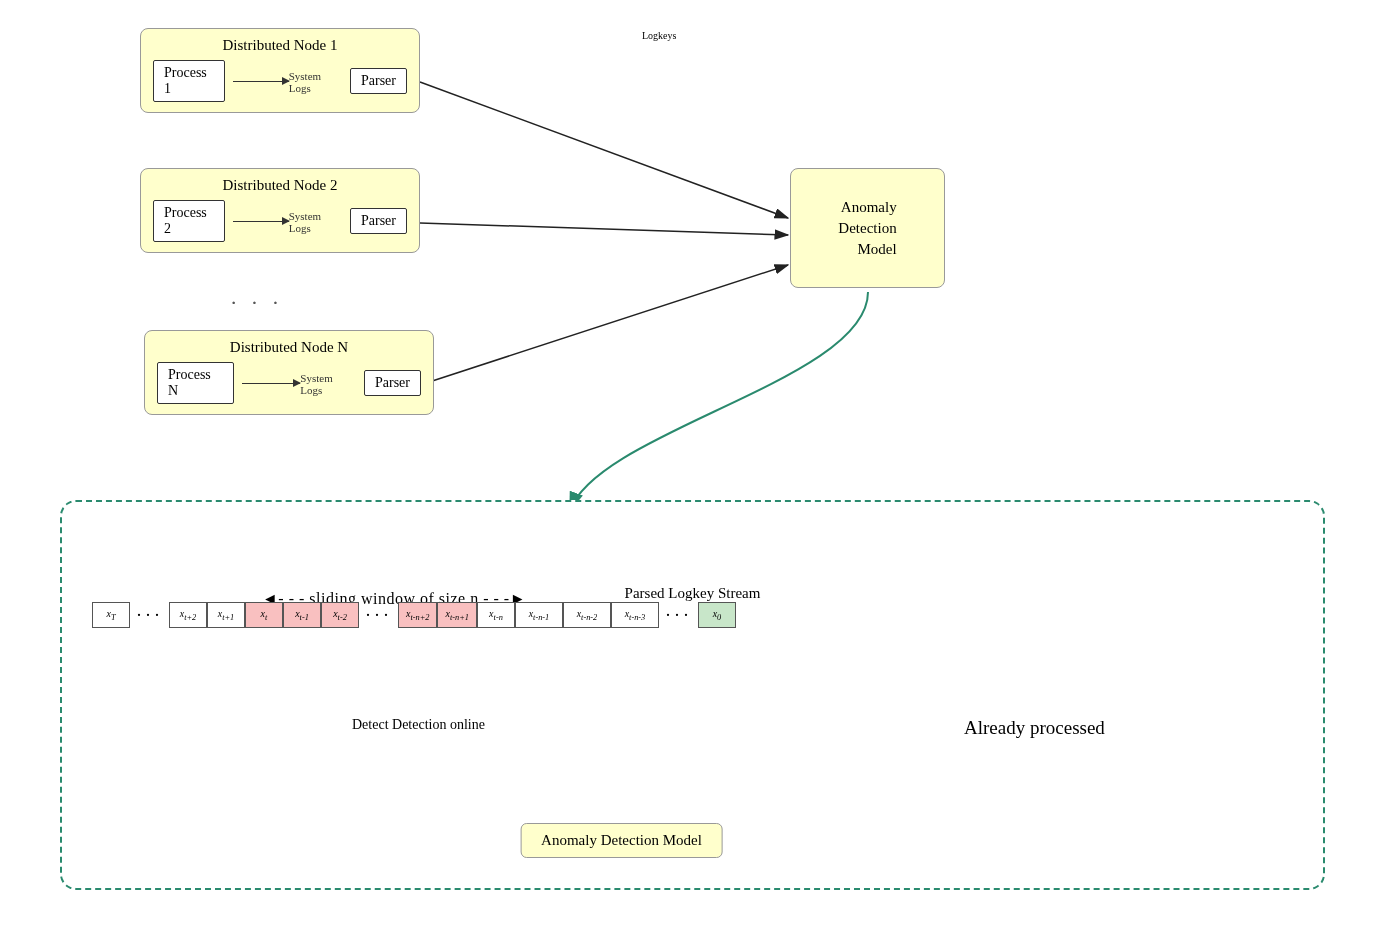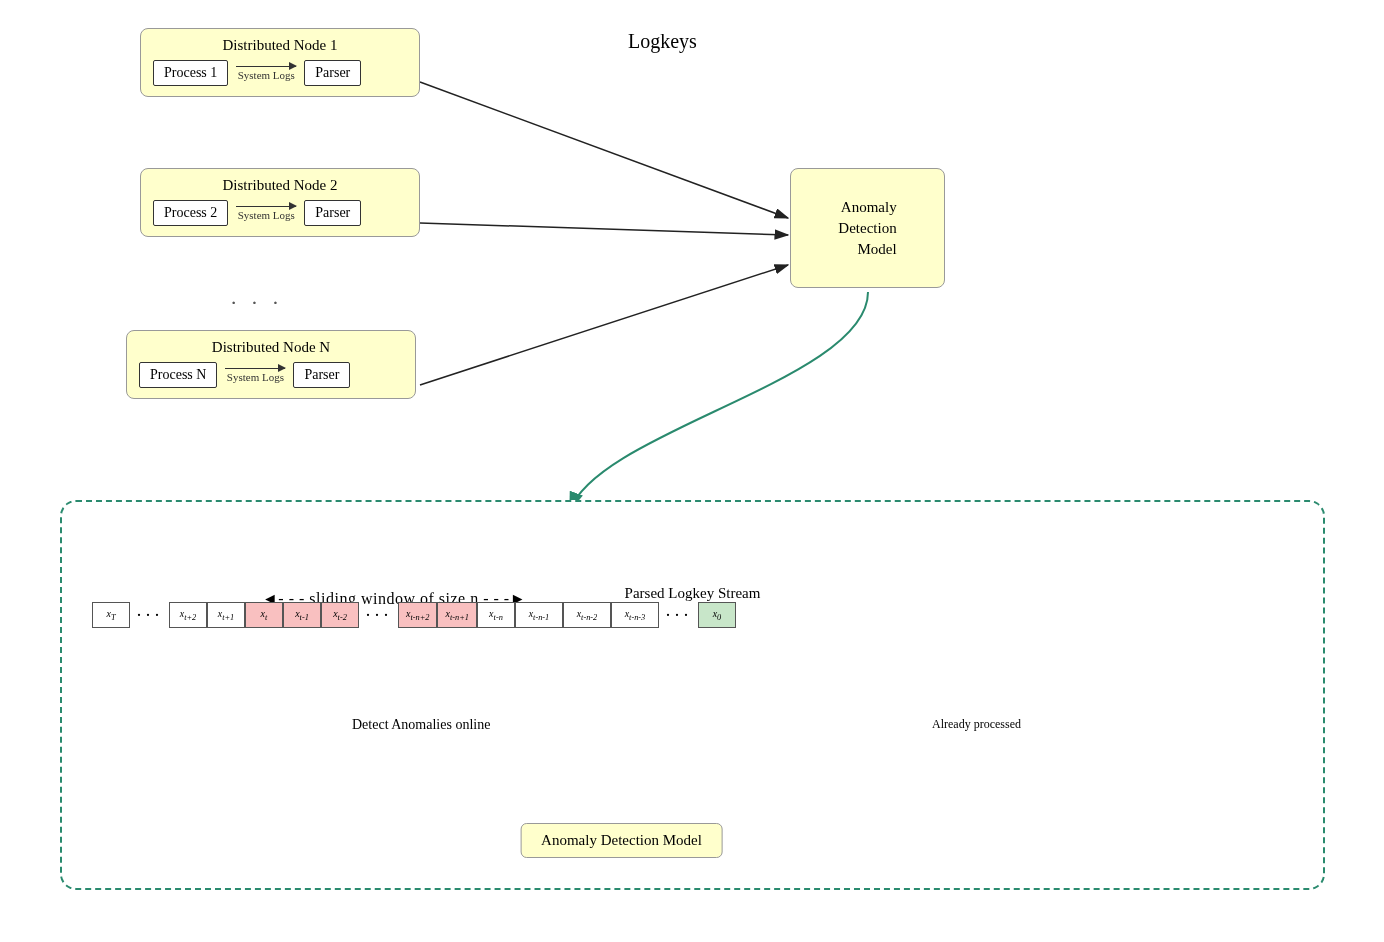--- a/index.html
+++ b/index.html
@@ -36,21 +36,21 @@
     }
     .inner-box {
       border: 1.5px solid #333;
       background: #fff;
       padding: 4px 10px;
       font-size: 14px;
       border-radius: 2px;
     }
     .arrow-right {
       display: flex;
-      flex-direction: column;
+      flex-direction: row;
       align-items: center;
       font-size: 11px;
       color: #333;
     }
     .arrow-right .arrow-line {
       width: 60px;
       height: 1px;
       background: #333;
       position: relative;
       margin-bottom: 0;
@@ -195,33 +195,33 @@
       <div class="arrow-right">
         <div class="arrow-line"></div>
         <div class="arrow-label">System Logs</div>
       </div>
       <div class="inner-box">Parser</div>
     </div>
   </div>
 
   <div style="position:absolute; top:290px; left:230px; font-size:22px; letter-spacing:4px; color:#555;">· · ·</div>
 
-  <div class="node-box" style="top:330px; left:126px; width:290px;">
+  <div class="node-box" style="top:330px; left:144px; width:290px;">
     <div class="node-title">Distributed Node N</div>
     <div class="node-inner">
       <div class="inner-box">Process N</div>
       <div class="arrow-right">
         <div class="arrow-line"></div>
         <div class="arrow-label">System Logs</div>
       </div>
       <div class="inner-box">Parser</div>
     </div>
   </div>
 
-  <div style="position:absolute; top:30px; left:628px; font-size:20px;">Logkeys</div>
+  <div style="position:absolute; top:30px; left:642px; font-size:10px;">Logkeys</div>
 
   <div class="adm-box" style="top:168px; left:790px; width:155px; height:120px;">
     <span>Anomaly<br>Detection<br>Model</span>
   </div>
 
   <div class="bottom-box" style="top:500px; left:60px; width:1265px; height:390px;">
 
     <div style="position:absolute; top:42px; left:50%; transform:translateX(-50%); font-size:15px; text-align:center;margin-top:41px;">Parsed Logkey Stream</div>
 
     <div style="position:absolute; top:68px; left:200px; font-size:16px; letter-spacing:0.5px;margin-top:20px;">◄- - - sliding window of size n - - -►</div>
@@ -243,23 +243,23 @@
 
       <div class="seq-cell">x<sub>t-n</sub></div>
       <div class="seq-cell" style="min-width:48px;">x<sub>t-n-1</sub></div>
       <div class="seq-cell" style="min-width:48px;font-family:Liberation Serif, serif;">x<sub>t-n-2</sub></div>
       <div class="seq-cell" style="min-width:48px;">x<sub>t-n-3</sub></div>
       <span class="seq-dots">···</span>
 
       <div class="seq-cell green">x<sub>0</sub></div>
     </div>
 
-    <div style="position:absolute; top:215px; left:290px; font-size:14px; text-align:center;">Detect Anomalies online</div>
-
-    <div style="position:absolute; top:215px; left:870px; font-size:12px; text-align:left;">Already processed</div>
+    <div style="position:absolute; top:215px; left:290px; font-size:14px; text-align:center;">Detect Detection online</div>
+
+    <div style="position:absolute; top:215px; left:902px; font-size:19px; text-align:left;">Already processed</div>
 
     <div class="adm-bottom" style="position:absolute; bottom:30px; left:50%; transform:translateX(-85%);">
       <span>Anomaly Detection Model</span>
     </div>
 
   </div>
 
 </div>
 
 </body></html>

